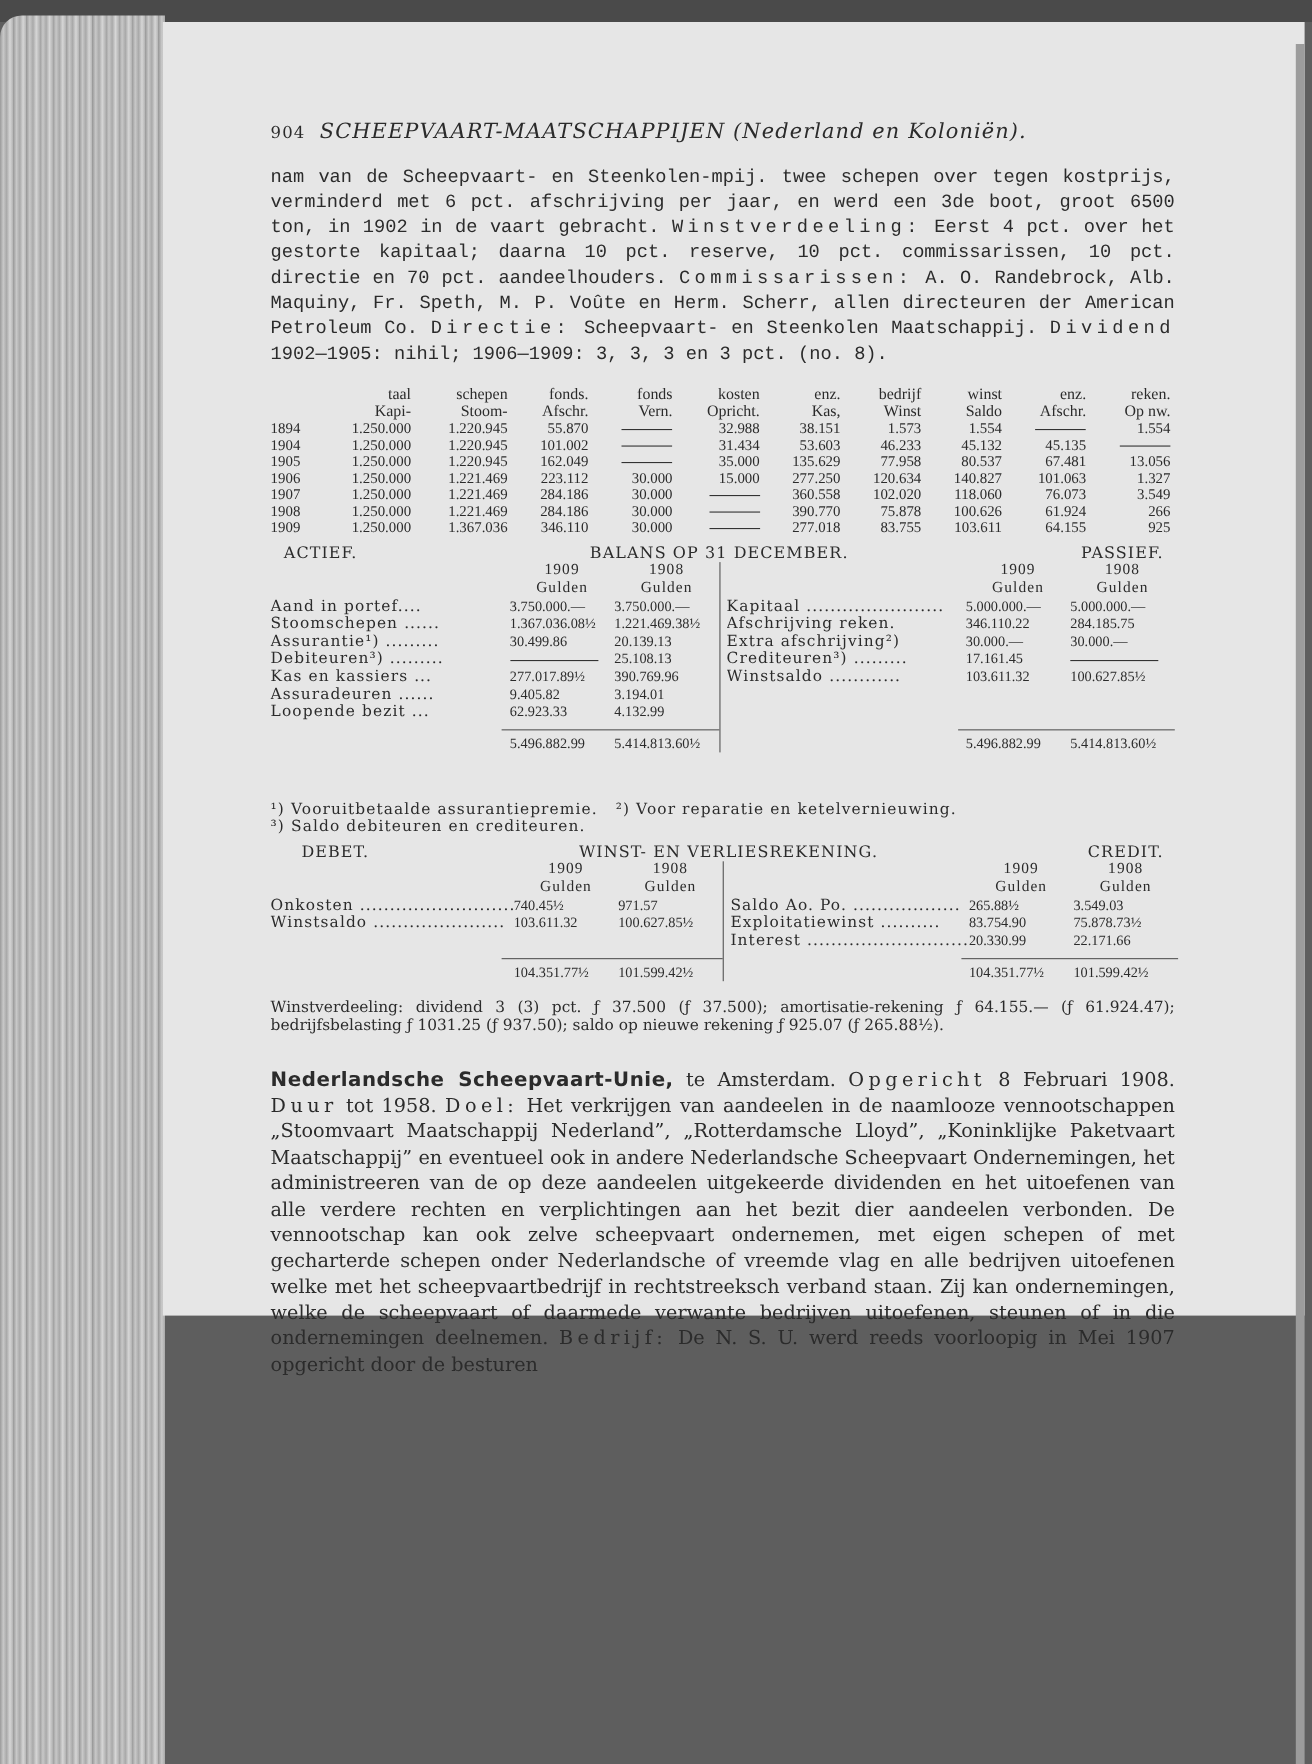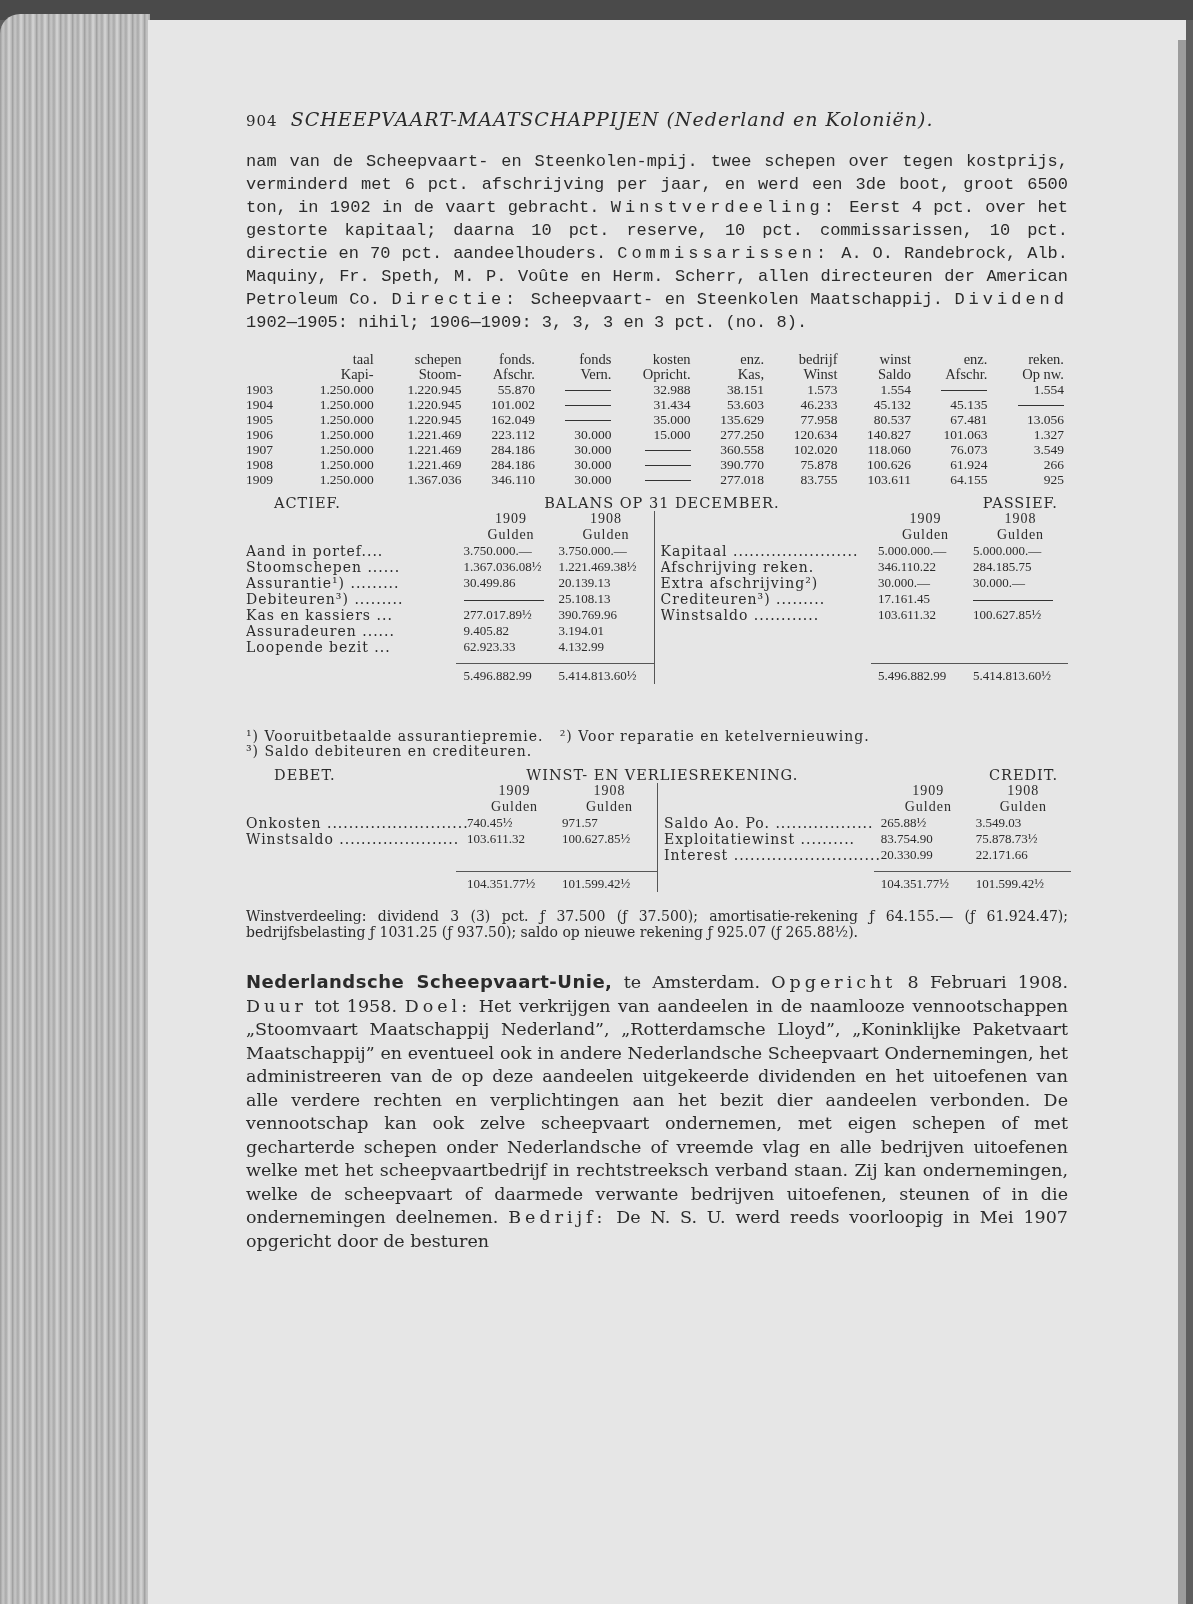--- a/index.html
+++ b/index.html
@@ -9,21 +9,21 @@
     font-family:"DejaVu Serif", serif;
     color:#2b2b2b;
   }
   .book-edge {
     position:absolute; left:0; top:14px; width:150px; height:1590px;
     background: repeating-linear-gradient(90deg,#9a9a9a 0px,#c8c8c8 3px,#a9a9a9 6px,#d6d6d6 9px,#b2b2b2 12px);
     border-top-left-radius:20px;
   }
   .top-strip { position:absolute; left:0; top:0; width:1193px; height:20px; background:#4a4a4a; }
   .page {
-    position:absolute; left:148px; top:20px; width:1038px; height:1584px;
+    position:absolute; left:148px; top:20px; width:1038px; height:1176px;
     background:#e6e6e6;
   }
   .right-edge { position:absolute; right:0; top:20px; width:8px; height:1584px; background:#9c9c9c; }
   .content { position:absolute; left:98px; top:88px; width:822px; }
   .running-head { font-size:19px; font-style:italic; letter-spacing:1px; margin-bottom:20px; }
   .running-head .pg { font-style:normal; font-size:15px; margin-right:6px; }
   .para { font-size:17px; line-height:23px; text-align:justify; margin:0;font-family:Liberation Mono, monospace; }
   .sp { letter-spacing:4px; }
   table { border-collapse:collapse; }
   .stats { font-family:"Liberation Serif", serif; font-size:13.5px; margin:18px 0 0 0; width:822px; }
@@ -96,21 +96,21 @@
             <th>Opricht.</th>
             <th>Kas,</th>
             <th>Winst</th>
             <th>Saldo</th>
             <th>Afschr.</th>
             <th>Op nw.</th>
           </tr>
       </thead>
       <tbody id="stats-body">
           <tr>
-            <td>1903</td>
+            <td>1894</td>
             <td>1.250.000</td>
             <td>1.220.945</td>
             <td>55.870</td>
             <td><span class="dash"></span></td>
             <td>32.988</td>
             <td>38.151</td>
             <td>1.573</td>
             <td>1.554</td>
             <td><span class="dash"></span></td>
             <td>1.554</td>
@@ -190,21 +190,21 @@
             <td>277.018</td>
             <td>83.755</td>
             <td>103.611</td>
             <td>64.155</td>
             <td>925</td>
           </tr>
         </tbody>
     </table>
 
     <div class="acct-title">
-      <span style="margin-left:28px">ACTIEF.</span>
+      <span style="margin-left:12px">ACTIEF.</span>
       <span>BALANS OP 31 DECEMBER.</span>
       <span style="margin-right:10px">PASSIEF.</span>
     </div>
     <div class="acct">
       <div class="half">
         <div class="row hd">
             <span class="lbl"></span>
             <span class="v">1909</span>
             <span class="v">1908</span>
           </div>

